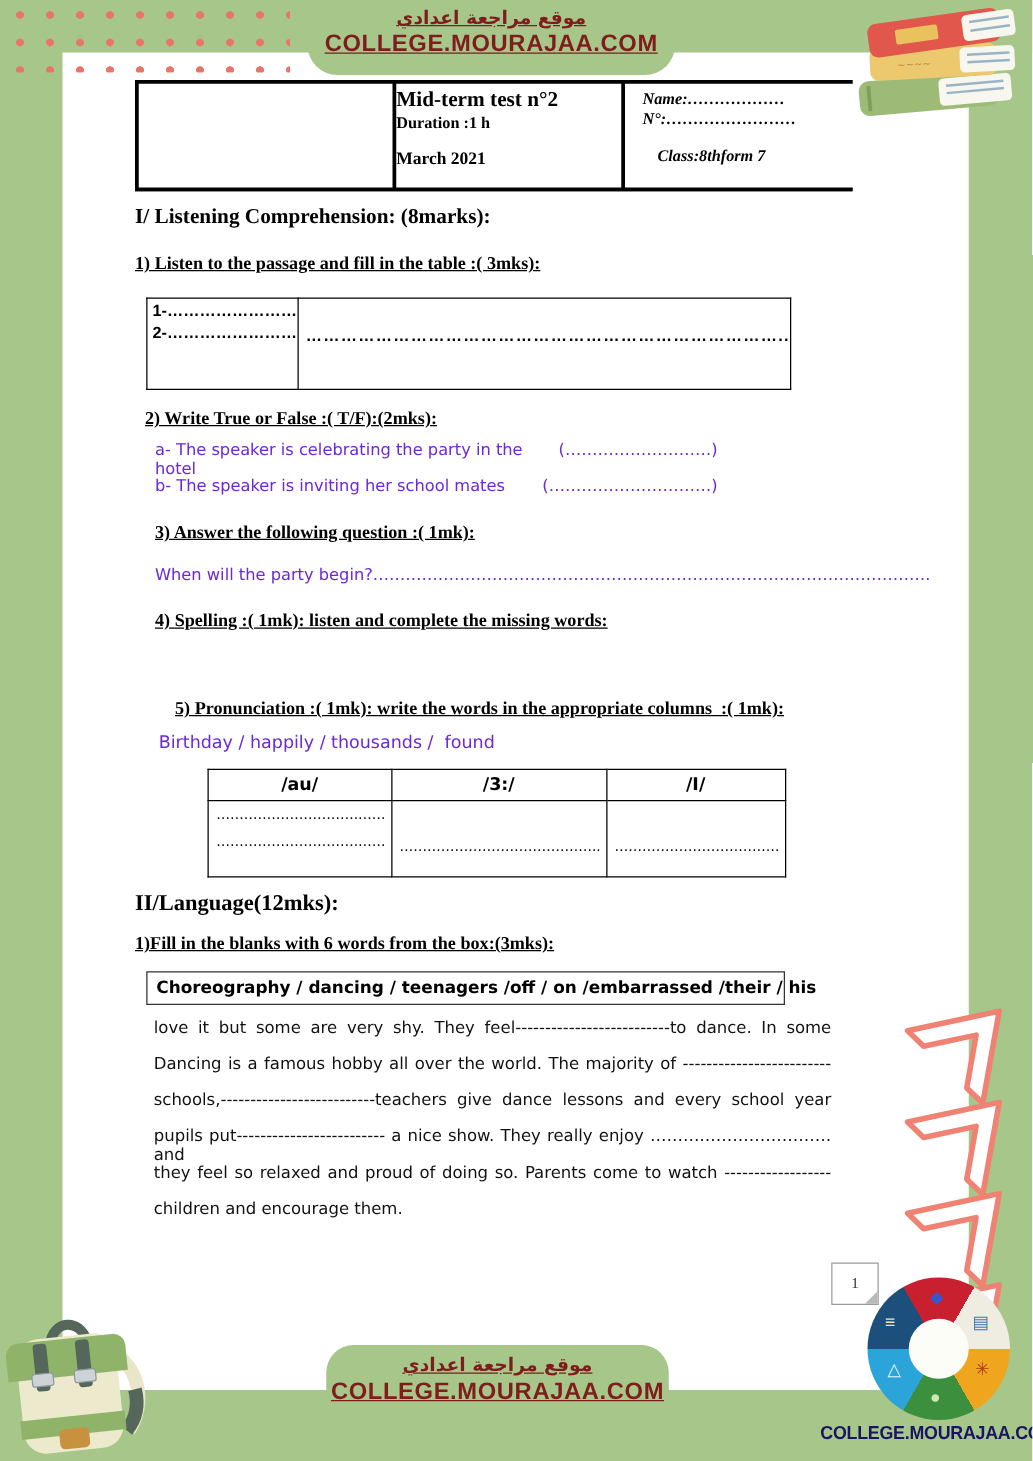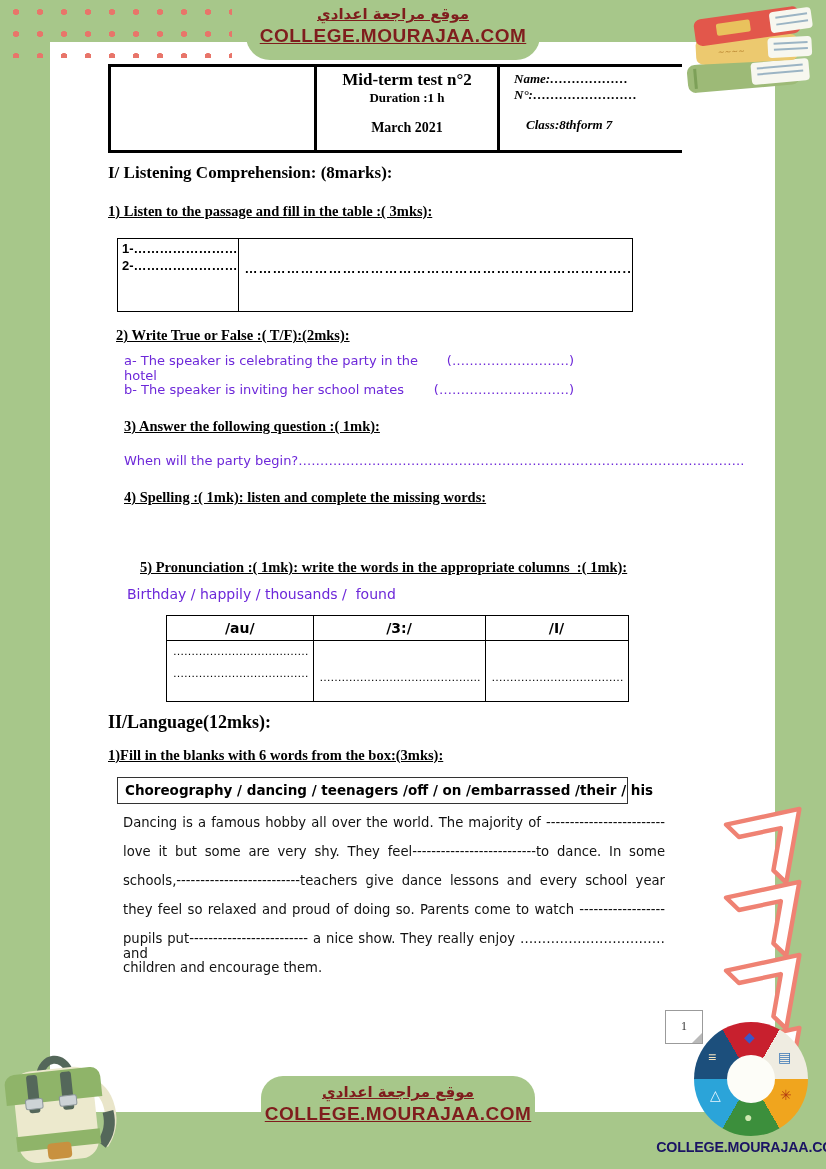--- a/index.html
+++ b/index.html
@@ -53,21 +53,21 @@
   .h-serif{position:absolute;font-family:"Liberation Serif",serif;font-weight:bold;color:#000;z-index:2;}
   .q-label{position:absolute;font-family:"Liberation Serif",serif;font-weight:bold;font-size:14.5px;
            text-decoration:underline;color:#000;z-index:2;white-space:pre;}
   .comic{font-family:"DejaVu Sans",sans-serif;font-size:13px;color:#6d28d9;}
   .comic-line{position:absolute;z-index:2;white-space:pre;}
 
   
   .doc-header{position:absolute;left:108px;top:64px;width:574px;height:89px;z-index:2;
       display:grid;grid-template-columns:203px 180px 191px;background:#000;gap:3px;border:3px solid #000;box-sizing:border-box;}
   .doc-header>div{background:#fff;position:relative;}
-  .dh-mid{text-align:center;font-family:"Liberation Serif",serif;}
+  .dh-mid{text-align:left;font-family:"Liberation Serif",serif;}
   .dh-title{font-size:17px;font-weight:bold;margin-top:3px;}
   .dh-dur{font-size:13px;font-weight:bold;}
   .dh-date{font-size:14px;font-weight:bold;margin-top:14px;}
   .dh-right{font-family:"Liberation Serif",serif;font-style:italic;font-weight:bold;font-size:13px;padding:4px 0 0 14px;}
   .dh-right .cls{margin-top:14px;margin-left:12px;}
 
   
   .tbl1{position:absolute;left:117px;top:238px;width:496px;z-index:2;border-collapse:collapse;}
   .tbl1 th,.tbl1 td{border:1.5px solid #000;font-size:13px;}
   .tbl1 th{font-weight:bold;text-align:center;height:18px;}
@@ -220,25 +220,25 @@
     </tr>
   </tbody>
     </table>
 
   <div class="h-serif" style="left:108px;top:712px;font-size:18px;">II/Language(12mks):</div>
   <div class="q-label" style="left:108px;top:747px;">1)Fill in the blanks with 6 words from the box:(3mks):</div>
 
   <div class="word-box">Choreography / dancing / teenagers /off / on /embarrassed /their / his</div>
 
   <div class="para">
+    <div class="pline">love it but some are very shy. They feel--------------------------to dance. In some</div>
     <div class="pline">Dancing is a famous hobby all over the world. The majority of -------------------------</div>
-    <div class="pline">love it but some are very shy. They feel--------------------------to dance. In some</div>
     <div class="pline">schools,--------------------------teachers give dance lessons and every school year</div>
+    <div class="pline">pupils put------------------------- a nice show. They really enjoy …………………………… and</div>
     <div class="pline">they feel so relaxed and proud of doing so. Parents come to watch ------------------</div>
-    <div class="pline">pupils put------------------------- a nice show. They really enjoy …………………………… and</div>
     <div class="pline last">children and encourage them.</div>
   </div>
 
   <div class="page-corner">1</div>
 
   <div class="logo-ring">
     <span class="logo-glyph" style="left:50px;top:8px;color:#3a57c9;">◆</span>
     <span class="logo-glyph" style="left:84px;top:28px;color:#3a76b5;">▤</span>
     <span class="logo-glyph" style="left:86px;top:66px;color:#b33c12;">✳</span>
     <span class="logo-glyph" style="left:50px;top:88px;color:#cfe8b0;">●</span>

